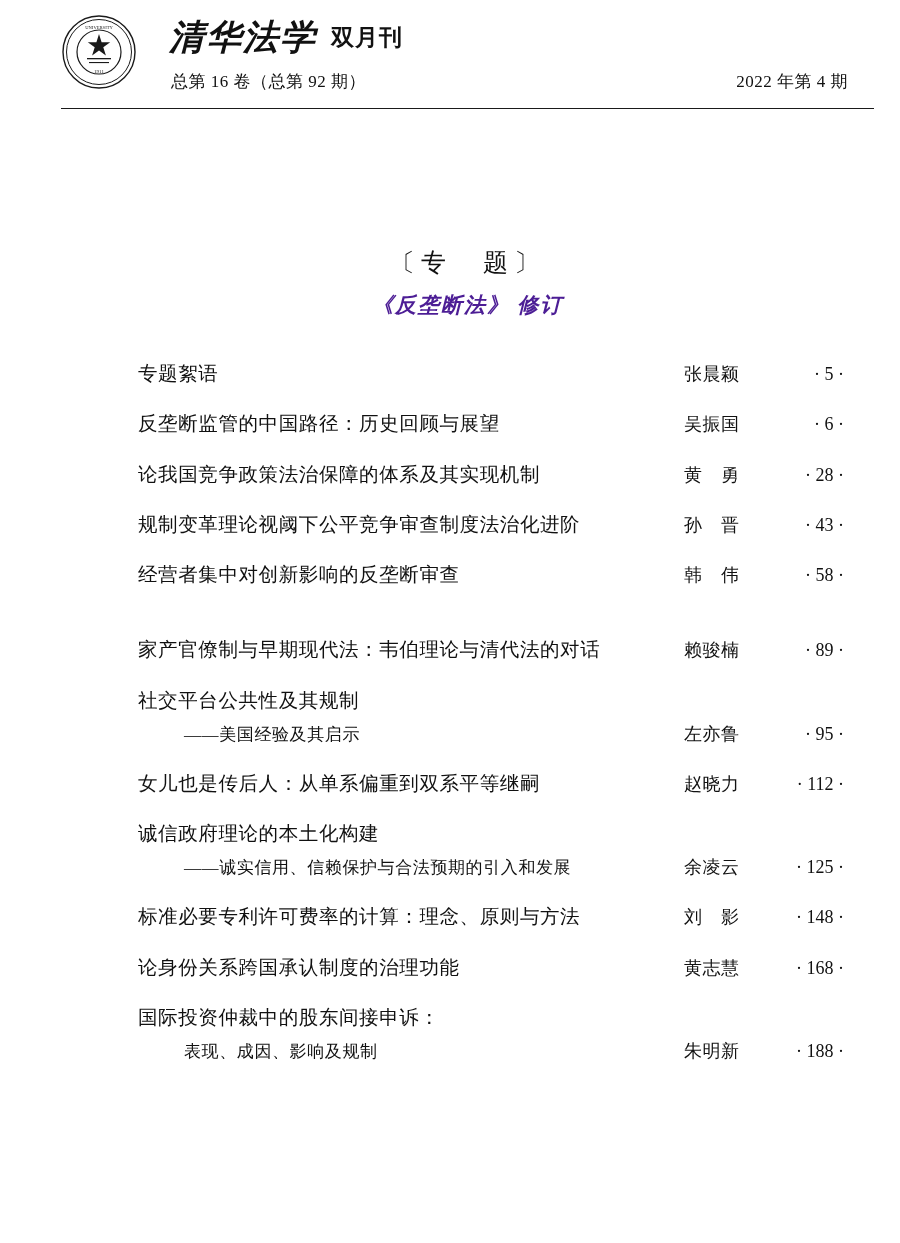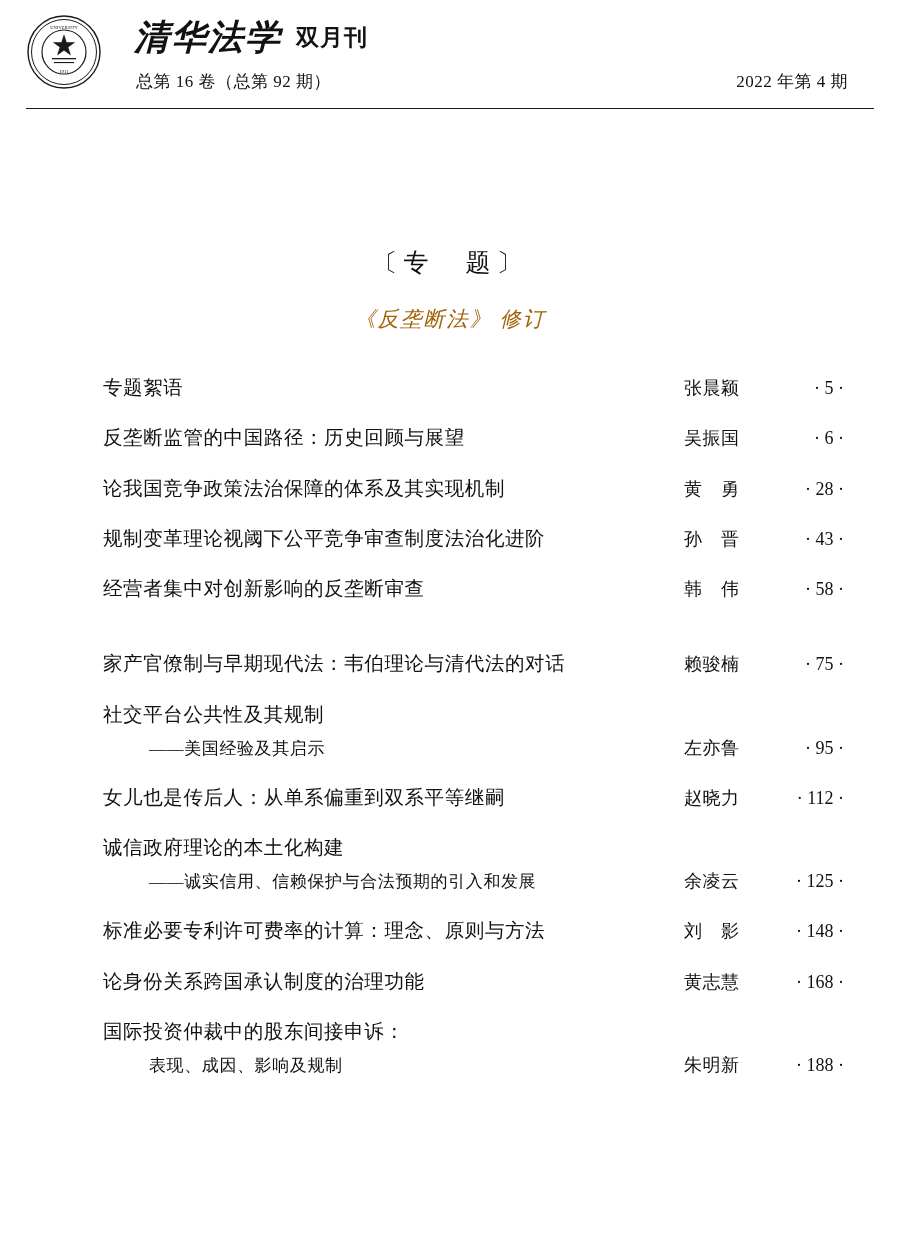--- a/index.html
+++ b/index.html
@@ -13,20 +13,21 @@
     font-family: "Liberation Serif", "DejaVu Serif", serif;
     color: #101010;
     position: relative;
     overflow: hidden;
   }
   .page {
     width: 900px;
     height: 1056px;
     position: relative;
     box-sizing: border-box;
+    padding-left: 35px;
   }
 
   
   .masthead {
     position: relative;
     padding: 18px 52px 0 52px;
     height: 100px;
     box-sizing: border-box;
   }
   .logo {
@@ -84,26 +85,26 @@
   .section-wrap {
     margin-top: 146px;
     text-align: center;
   }
   .section-tag {
     font-size: 25px;
     letter-spacing: 6px;
     color: #111;
   }
   .section-sub {
-    margin-top: 26px;
+    margin-top: 12px;
     font-size: 21px;
-    font-weight: normal;
+    font-weight: bold;
     font-style: italic;
     letter-spacing: 2px;
-    color: #a16207;
+    color: #4c1d95;
   }
 
   
   .toc {
     margin: 40px 0 0 0;
     padding: 0 56px 0 86px;
   }
   .entry {
     display: flex;
     align-items: baseline;
@@ -208,21 +209,21 @@
         <div class="title">经营者集中对创新影响的反垄断审查</div>
         <div class="meta">
           <div class="author">韩　伟</div>
           <div class="page-num">· 58 ·</div>
         </div>
       </div>
       <div class="entry gap-before">
         <div class="title">家产官僚制与早期现代法：韦伯理论与清代法的对话</div>
         <div class="meta">
           <div class="author">赖骏楠</div>
-          <div class="page-num">· 75 ·</div>
+          <div class="page-num">· 89 ·</div>
         </div>
       </div>
       <div class="entry tight">
         <div class="title">社交平台公共性及其规制</div>
         <div class="meta"></div>
       </div>
       <div class="entry">
         <div class="title sub">——美国经验及其启示</div>
         <div class="meta">
           <div class="author">左亦鲁</div>

